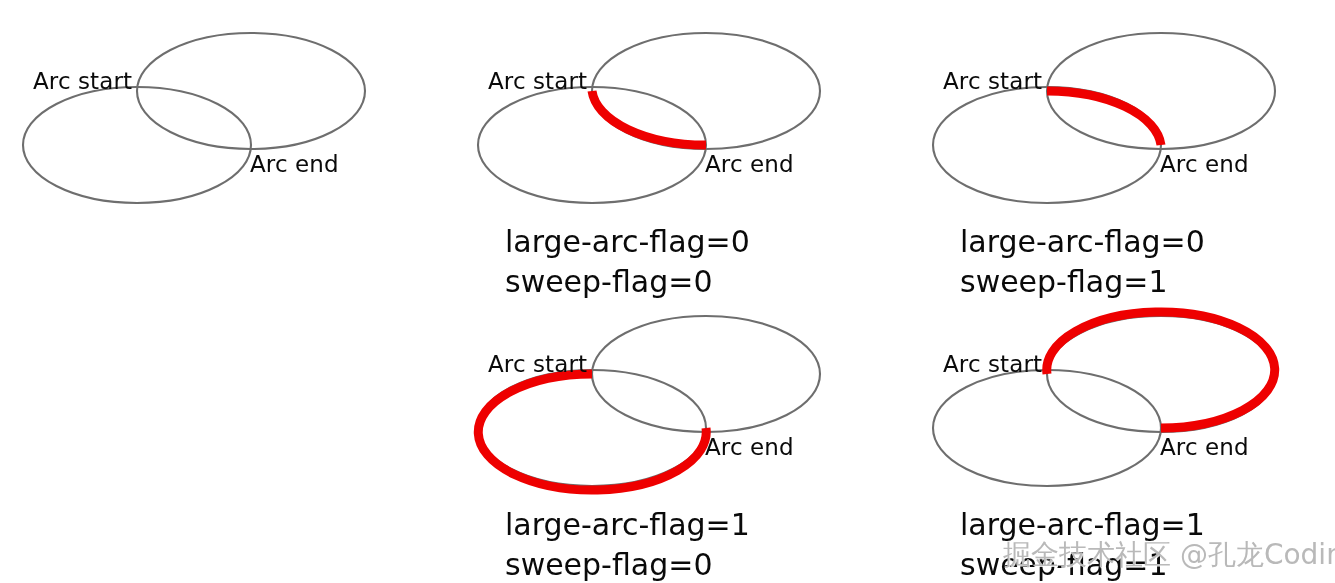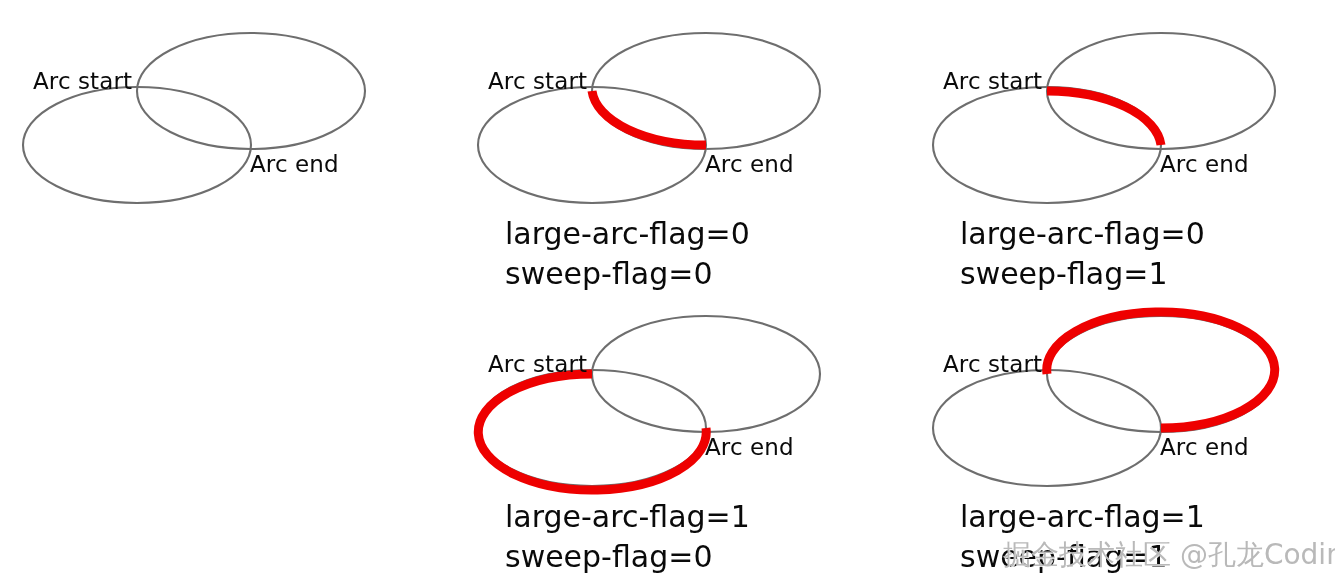--- a/index.html
+++ b/index.html
@@ -52,20 +52,21 @@
     white-space: nowrap;
     line-height: 1;
     letter-spacing: 0.1px;
   }
   .flag-caption {
     position: absolute;
     font-size: 30px;
     color: #0a0a0a;
     white-space: nowrap;
     line-height: 1.32;
+    margin-top: 8px;
   }
   .flag-caption .flag-line {
     display: block;
   }
   .watermark {
     position: absolute;
     left: 1003px;
     top: 529px;
     font-size: 28px;
     color: #b9b9b9;

